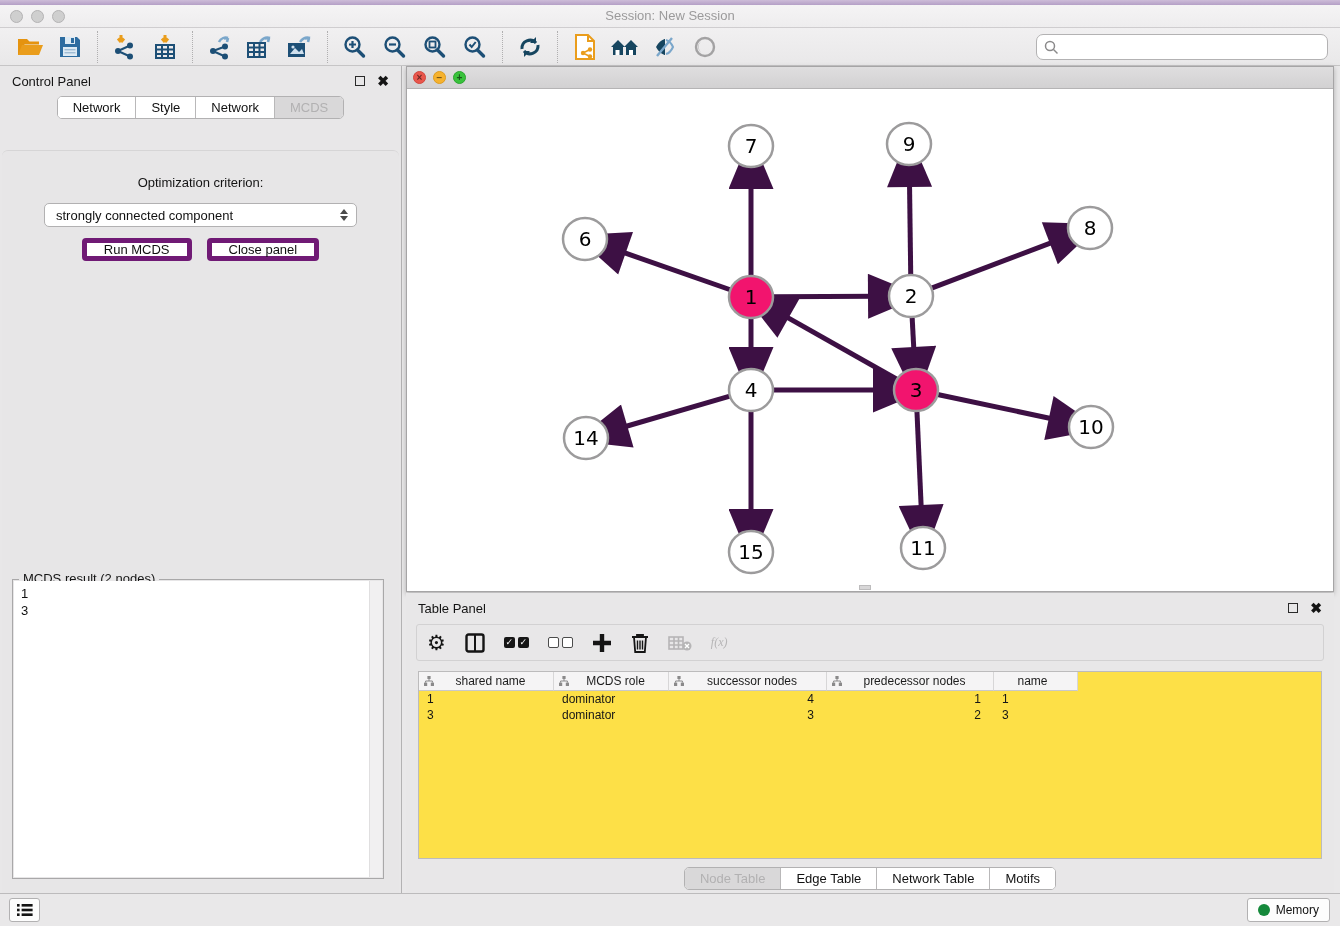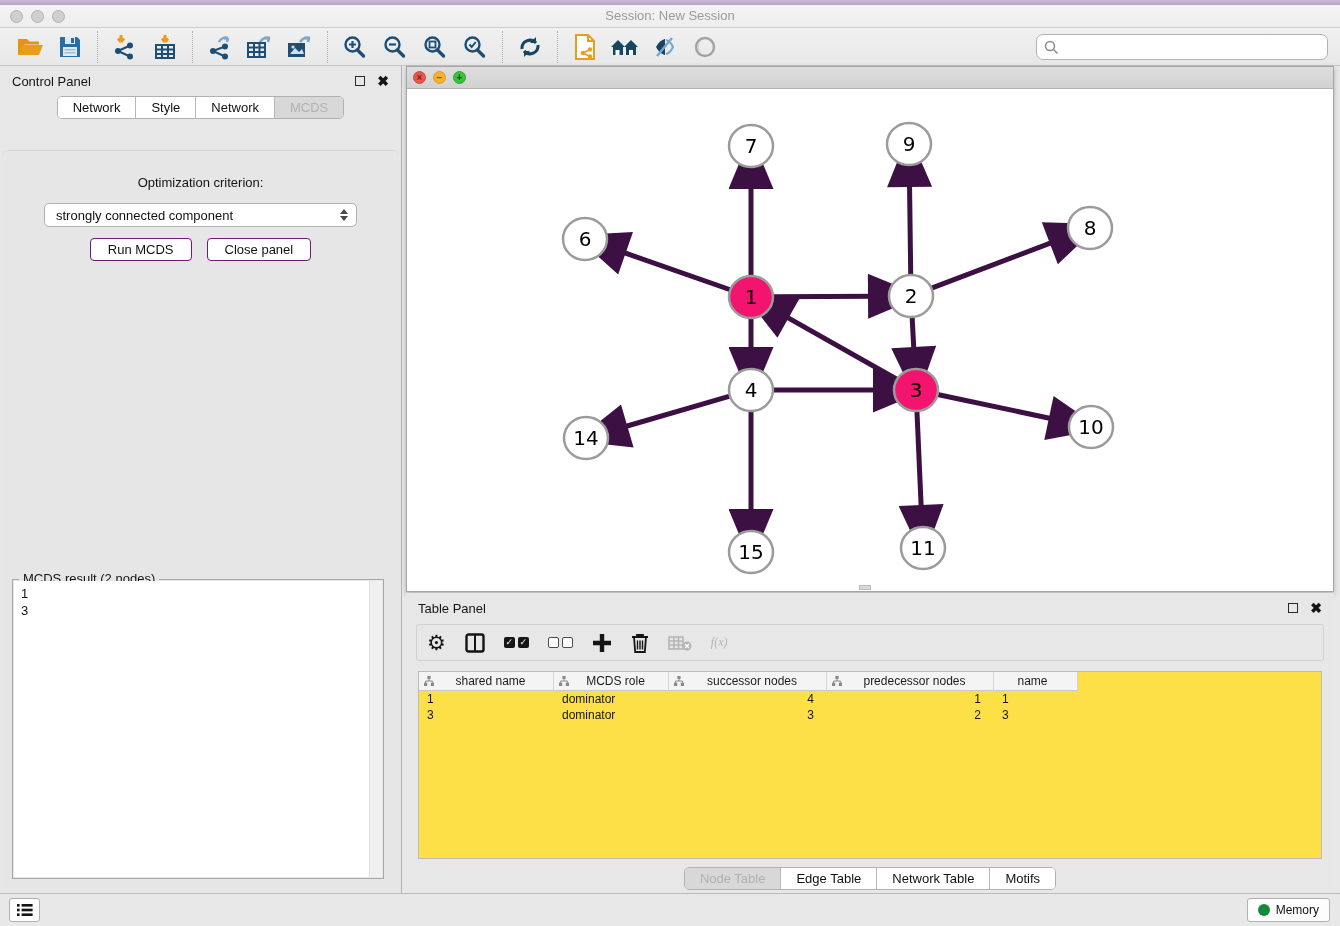--- a/index.html
+++ b/index.html
@@ -36,21 +36,21 @@
   .seg .s.sel { background:#d9d8d9; color:#b2b1b2; }
   .cbody { position:absolute; left:2px; right:2px; top:56px; bottom:0; background:#e7e6e7; border-top:1px solid #d6d5d6; border-radius:6px 6px 0 0;margin-top:28px; }
   .optlabel { margin-top:24px; text-align:center; font-size:13px; color:#141414; }
   .selectrow { margin:13px 42px 0 42px; height:24px; background:#fff; border:1px solid #b2b1b2; border-radius:5px; display:flex; align-items:center; padding:0 8px 0 11px; }
   .selectrow .val { flex:1; font-size:13px; color:#111; }
   .stepper { display:flex; flex-direction:column; gap:2px; }
   .stepper i { width:0; height:0; border-left:4px solid transparent; border-right:4px solid transparent; }
   .stepper .up { border-bottom:5px solid #4a4a4a; }
   .stepper .dn { border-top:5px solid #4a4a4a; }
   .btnrow { margin-top:11px; display:flex; justify-content:center; gap:15px; }
-  .pushbtn { height:23px; padding:0 17px; background:#fff; border:1px solid #701a75; border-radius:4px; font-size:13px; color:#111; display:flex; align-items:center; }
+  .pushbtn { height:23px; padding:0 17px; background:#fff; border:5px solid #701a75; border-radius:4px; font-size:13px; color:#111; display:flex; align-items:center; }
   .resultbox { position:absolute; left:10px; right:15px; top:428px; bottom:14px; border:1px solid #a9a8a9; }
   .resultbox .legend { position:absolute; top:-9px; left:6px; background:#e7e6e7; padding:0 4px; font-size:13px; color:#141414; }
   .resultbox .inner { position:absolute; inset:1px; background:#fff; }
   .resultbox .lines { position:absolute; left:0; top:2px; right:14px; bottom:0; padding:2px 7px; font-size:13px; color:#111; white-space:pre; line-height:17px; }
   .resultbox .sbar { position:absolute; right:0; top:0; bottom:0; width:13px; background:#f1f0f1; border-left:1px solid #e0dfe0; }
 
   
   .netwin { position:absolute; left:406px; top:0; width:928px; height:526px; background:#fff; border:1px solid #a6a5a6; box-shadow:0 2px 5px rgba(0,0,0,.25); }
   .netbar { position:relative; height:22px; background:linear-gradient(#dfdedf,#d2d1d2); border-bottom:1px solid #b5b4b5; }
   .netbar .title { position:absolute; left:0; right:0; top:3px; text-align:center; font-size:13px; color:#1b1b1b; }

